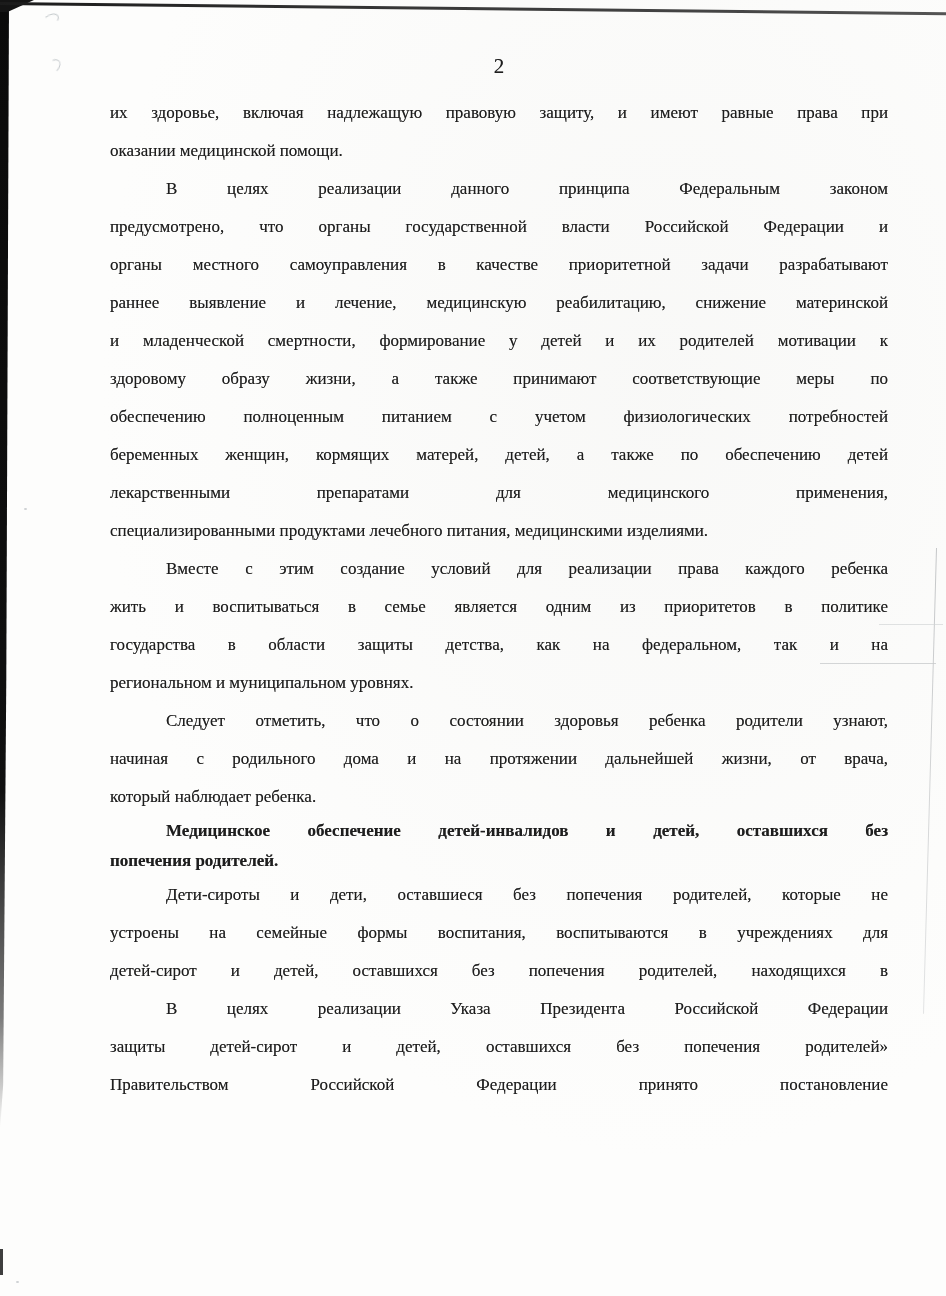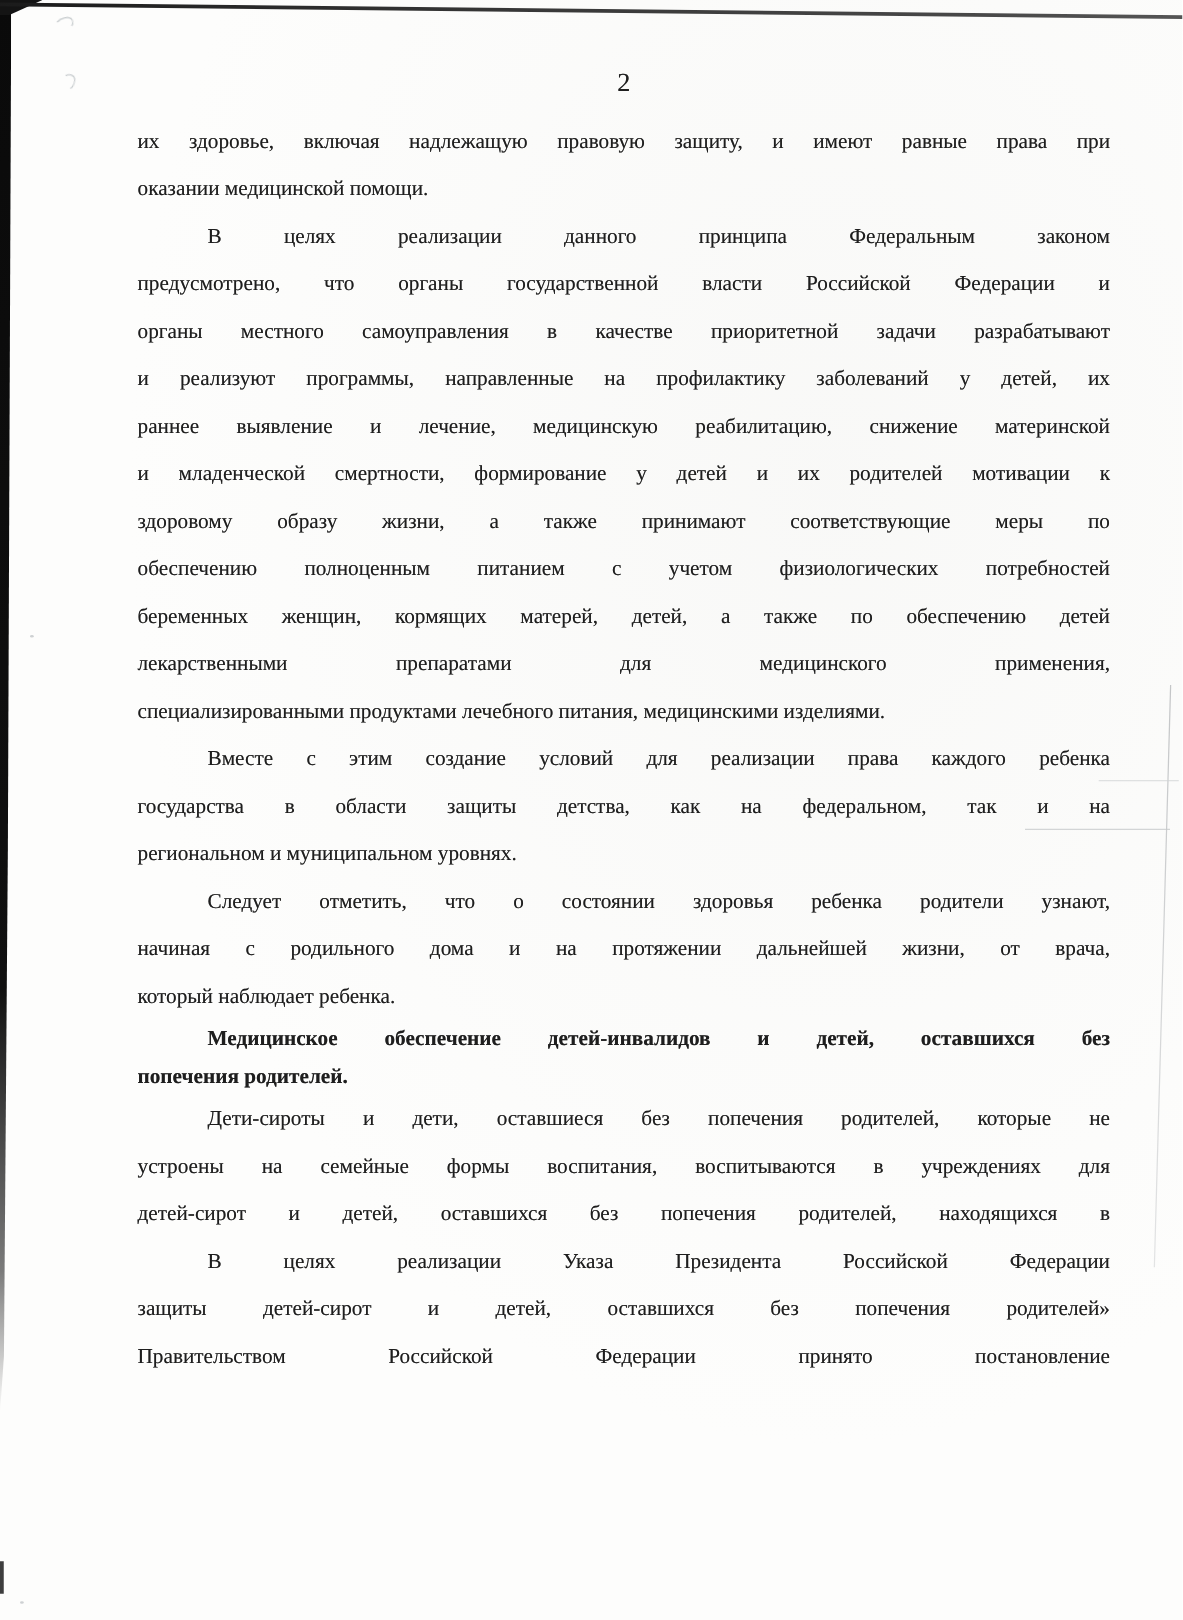--- a/index.html
+++ b/index.html
@@ -135,31 +135,31 @@
     <div class="page-number">2</div>
     <div id="doc-body" style="color: rgb(30, 30, 30);">
         <div class="para body">
           <div class="line">их здоровье, включая надлежащую правовую защиту, и имеют равные права при</div>
           <div class="line last-left">оказании медицинской помощи.</div>
         </div>
         <div class="para body">
           <div class="line indent">В целях реализации данного принципа Федеральным законом</div>
           <div class="line">предусмотрено, что органы государственной власти Российской Федерации и</div>
           <div class="line">органы местного самоуправления в качестве приоритетной задачи разрабатывают</div>
-          <div class="line">и реализуют программы, направленные на профилактику заболеваний у детей, их</div>
           <div class="line">раннее выявление и лечение, медицинскую реабилитацию, снижение материнской</div>
           <div class="line">и младенческой смертности, формирование у детей и их родителей мотивации к</div>
           <div class="line">здоровому образу жизни, а также принимают соответствующие меры по</div>
           <div class="line">обеспечению полноценным питанием с учетом физиологических потребностей</div>
           <div class="line">беременных женщин, кормящих матерей, детей, а также по обеспечению детей</div>
           <div class="line">лекарственными препаратами для медицинского применения,</div>
           <div class="line last-left">специализированными продуктами лечебного питания, медицинскими изделиями.</div>
         </div>
         <div class="para body">
           <div class="line indent">Вместе с этим создание условий для реализации права каждого ребенка</div>
+          <div class="line">жить и воспитываться в семье является одним из приоритетов в политике</div>
           <div class="line">государства в области защиты детства, как на федеральном, так и на</div>
           <div class="line last-left">региональном и муниципальном уровнях.</div>
         </div>
         <div class="para body">
           <div class="line indent">Следует отметить, что о состоянии здоровья ребенка родители узнают,</div>
           <div class="line">начиная с родильного дома и на протяжении дальнейшей жизни, от врача,</div>
           <div class="line last-left">который наблюдает ребенка.</div>
         </div>
         <div class="para heading">
           <div class="line indent">Медицинское обеспечение детей-инвалидов и детей, оставшихся без</div>

